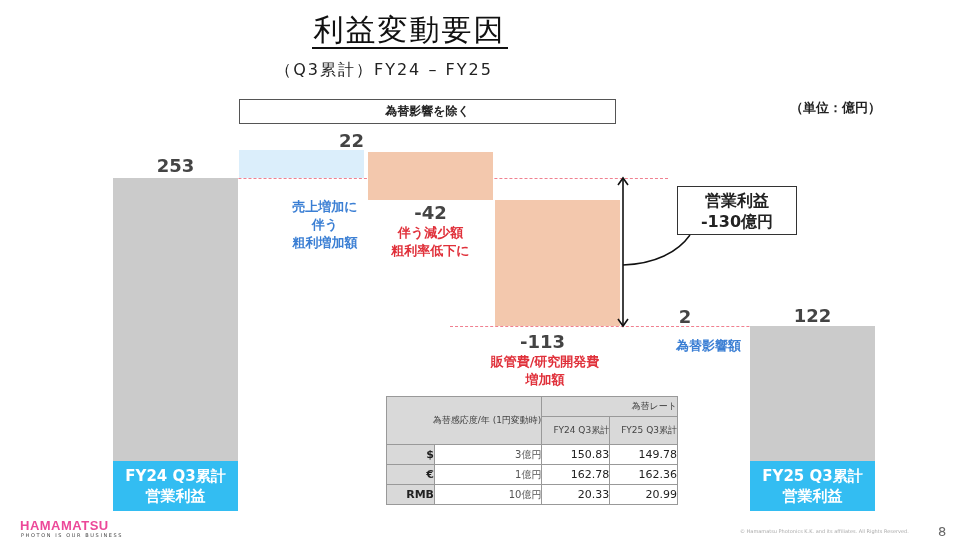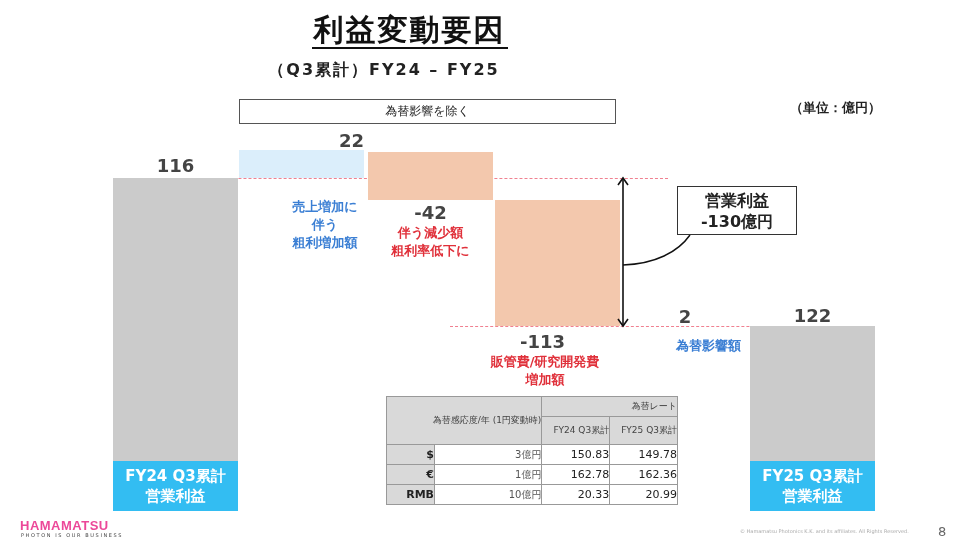--- a/index.html
+++ b/index.html
@@ -1,23 +1,23 @@
 <!DOCTYPE html>
 <html><head>
 <meta charset="utf-8">
 <style>
   * { box-sizing: border-box; margin: 0; padding: 0; }
   body { width: 960px; height: 540px; background: #ffffff; position: relative; overflow: hidden;
          font-family: "DejaVu Sans", "Liberation Sans", sans-serif; color: #222; }
   .abs { position: absolute; }
-  .title { left: 0; width: 819px; top: 10px; text-align: center; font-size: 30px; font-weight: bold; color: #111; letter-spacing: 2px; }
+  .title { left: 0; width: 819px; top: 10px; text-align: center; font-size: 30px; font-weight: normal; color: #111; letter-spacing: 2px; }
   .title span { border-bottom: 2px solid #111; padding: 0 2px; }
-  .subtitle { left: 0; width: 768px; top: 60px; text-align: center; font-size: 16px; font-weight: bold; color: #222; letter-spacing: 2px; }
+  .subtitle { left: 0; width: 768px; top: 60px; text-align: center; font-size: 16px; font-weight: normal; color: #222; letter-spacing: 2px; }
   .fx-excl-box { left: 239px; top: 99px; width: 377px; height: 25px; border: 1.5px solid #555; background: #fff;
-                 text-align: center; font-size: 12px; font-weight: normal; line-height: 22px; color: #222; }
+                 text-align: center; font-size: 12px; font-weight: bold; line-height: 22px; color: #222; }
   .unit { left: 790px; top: 99px; font-size: 13px; font-weight: bold; color: #222; }
   .bar { position: absolute; }
   .gray { background: #cbcbcb; }
   .blue { background: #dbeefb; }
   .orange { background: #f3c8ad; }
   .val { position: absolute; font-size: 18px; font-weight: bold; color: #444; text-align: center; }
   .dash { position: absolute; height: 0; border-top: 1.5px dashed #f08090; }
   .lbl-blue { position: absolute; color: #3b7fd4; font-size: 13px; font-weight: bold; text-align: center; line-height: 18px; padding-left: 47px; }
   .lbl-red { position: absolute; color: #e0303a; font-size: 13px; font-weight: bold; text-align: center; line-height: 18px; }
   .cat-box { position: absolute; background: #33bdf2; color: #fff; font-size: 15px; font-weight: bold; text-align: center; line-height: 20px; padding-top: 5px; }
@@ -39,21 +39,21 @@
 
 <div class="abs title"><span>利益変動要因</span></div>
 <div class="abs subtitle">（Q3累計）FY24 – FY25</div>
 <div class="abs fx-excl-box">為替影響を除く</div>
 <div class="abs unit">（単位：億円）</div>
 
 <div class="dash" style="left:113px; top:178px; width:555px;"></div>
 <div class="dash" style="left:450px; top:326px; width:425px;"></div>
 
 <div class="bar gray" style="left:113px; top:178px; width:125px; height:283px;"></div>
-<div class="val" style="left:113px; top:155px; width:125px;">116</div>
+<div class="val" style="left:113px; top:155px; width:125px;">253</div>
 <div class="cat-box" style="left:113px; top:461px; width:125px; height:50px;">
   <div>FY24 Q3累計</div>
   <div>営業利益</div>
 </div>
 
 <div class="bar blue" style="left:239px; top:150px; width:125px; height:28px;"></div>
 <div class="val" style="left:239px; top:130px; width:125px;text-align:right;">22</div>
 <div class="lbl-blue" style="left:239px; top:198px; width:125px;">
   <div>売上増加に伴う</div>
   <div>粗利増加額</div>

